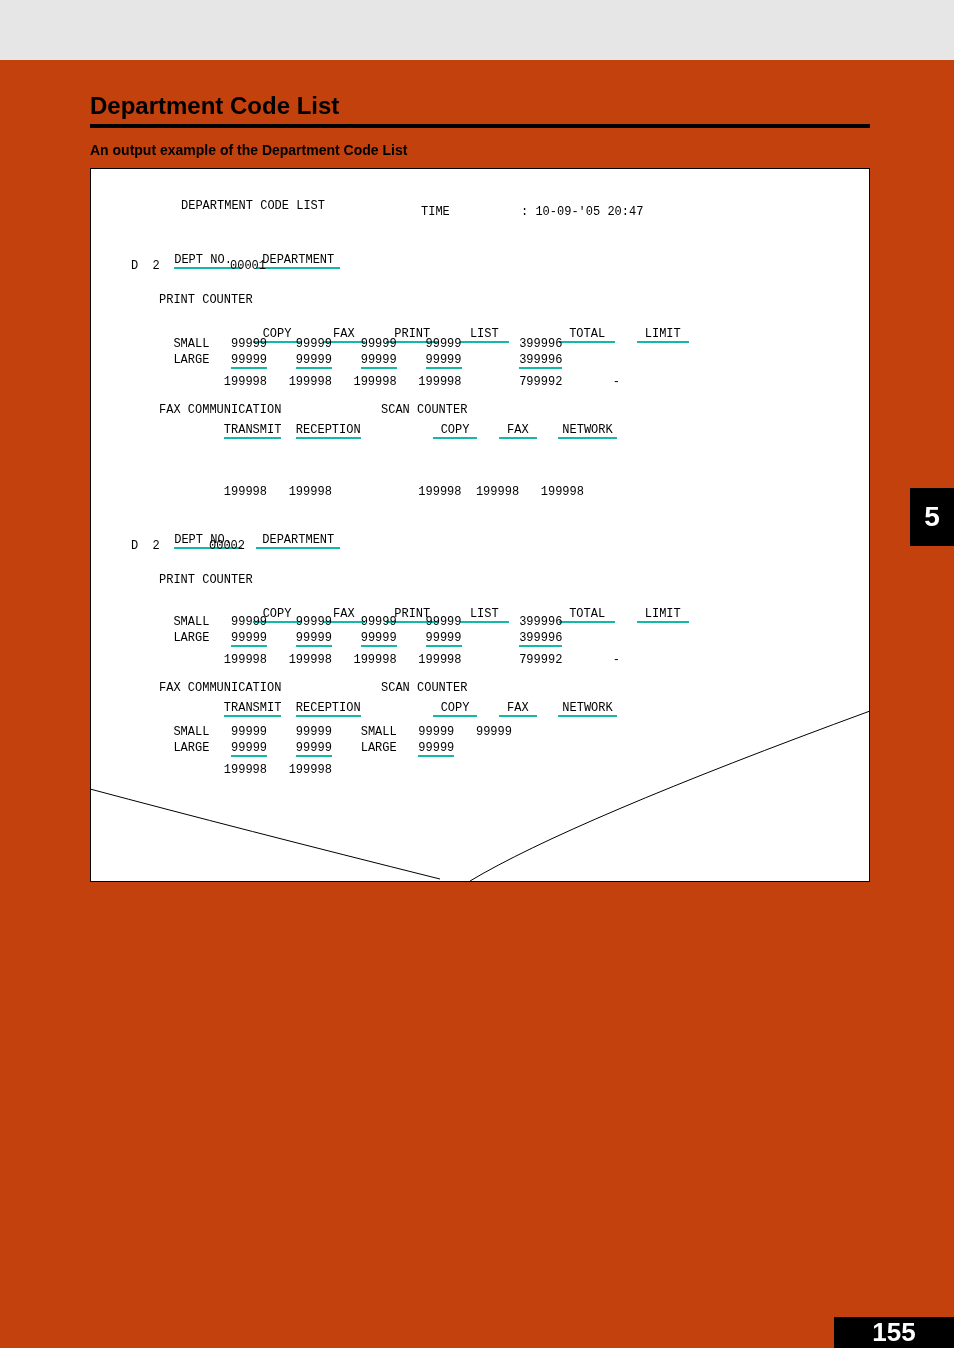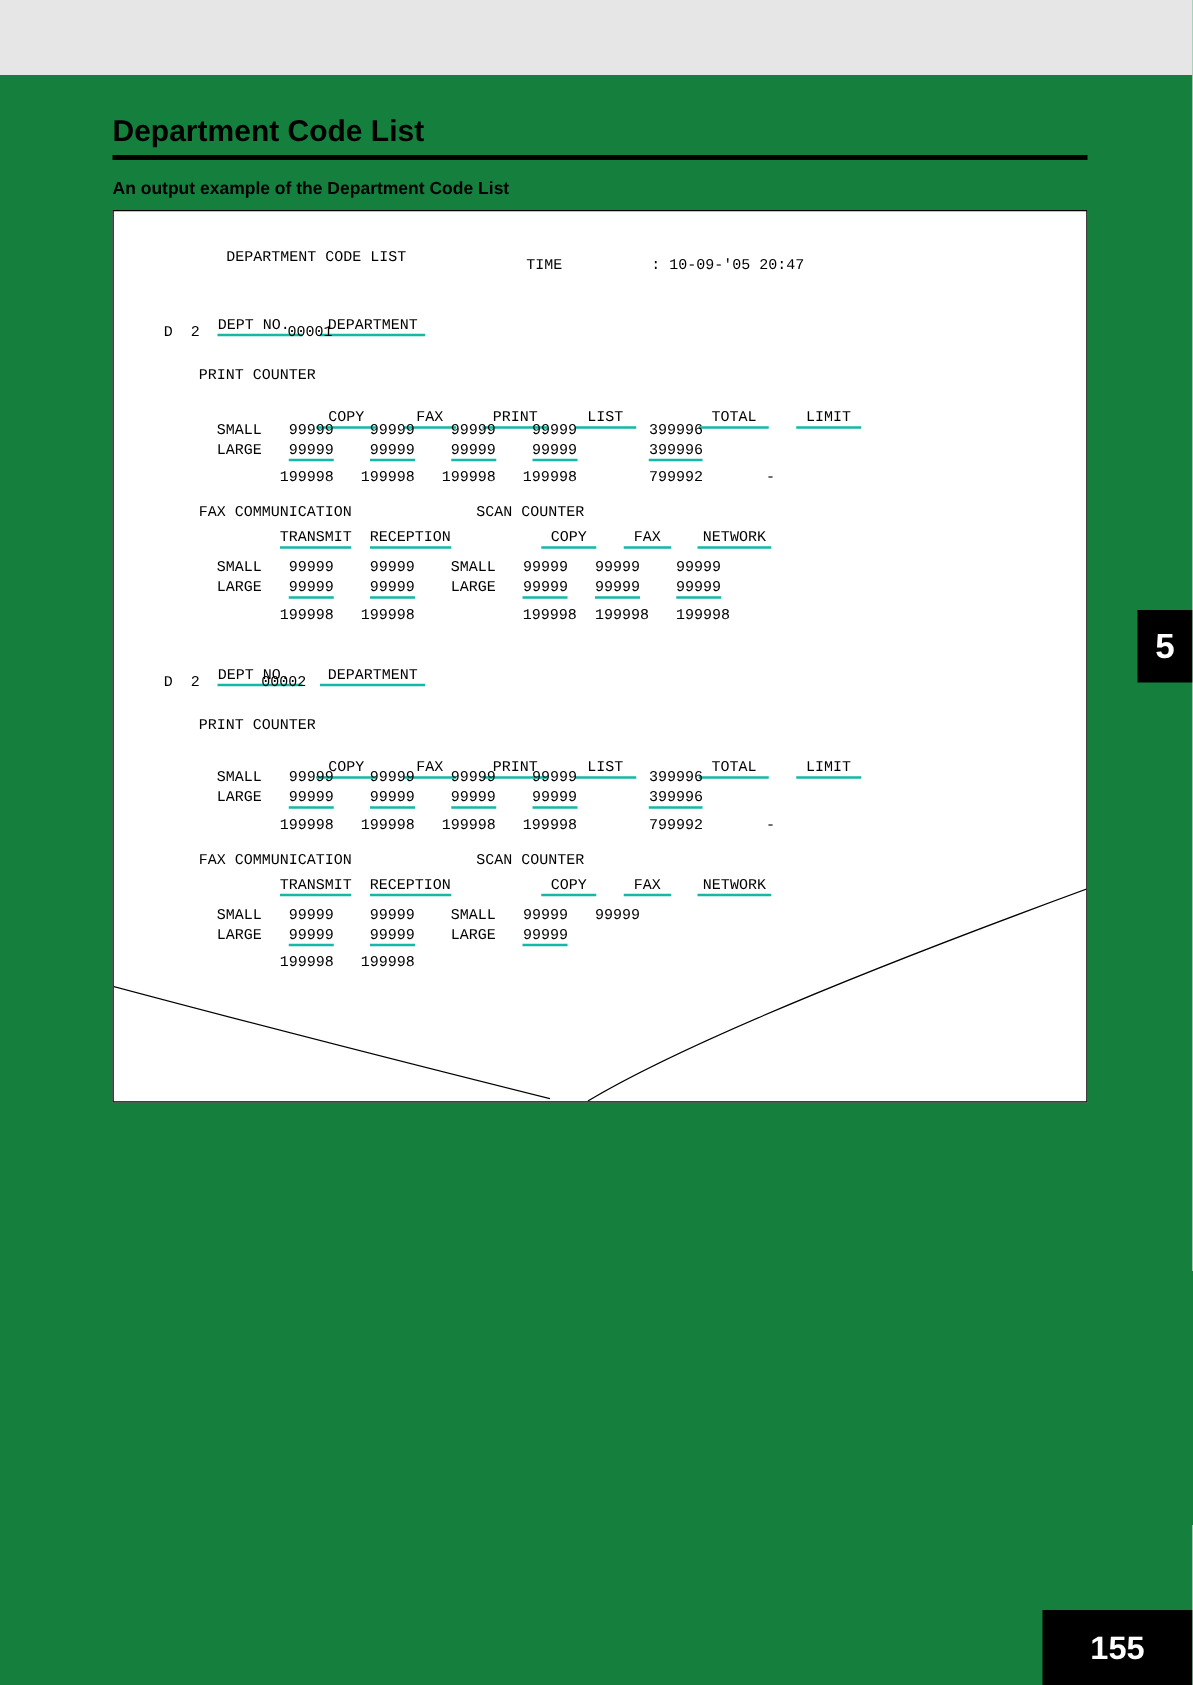--- a/index.html
+++ b/index.html
@@ -1,26 +1,26 @@
 <!DOCTYPE html>
 <html><head>
 <meta charset="utf-8">
 <style>
   * { box-sizing: border-box; margin: 0; padding: 0; }
   html, body { width: 954px; height: 1348px; background: #fff; font-family: Arial, Helvetica, sans-serif; color: #000; }
-  .page { position: relative; width: 954px; height: 1348px; background: #15803d; }
+  .page { position: relative; width: 954px; height: 1348px; background: #c2410c; }
   .top-gray { position: absolute; left: 0; top: 0; width: 954px; height: 60px; background: #e6e6e6; }
   .section-title { position: absolute; left: 90px; top: 92px; font-size: 24px; font-weight: bold; }
   .thick-rule { position: absolute; left: 90px; top: 124px; width: 780px; height: 4px; background: #000; }
   .subtitle { position: absolute; left: 90px; top: 142px; font-size: 14px; font-weight: bold; }
   .printout-frame { position: absolute; left: 90px; top: 168px; width: 780px; height: 714px; border: 1px solid #000; background: #fff; overflow: hidden; }
   .mono-line { position: absolute; font-family: "Courier New", Courier, monospace; font-size: 12px; white-space: pre; }
   .uline { border-bottom: 2px solid #14b8a6; display: inline-block; }
   .side-tab { position: absolute; right: 0; top: 488px; width: 44px; height: 58px; background: #000; color: #fff; font-size: 28px; font-weight: bold; display: flex; align-items: center; justify-content: center; }
-  .footer-bar { position: absolute; right: 0; bottom: 0; width: 120px; height: 60px; background: #000; color: #fff; font-size: 26px; font-weight: bold; display: flex; align-items: center; justify-content: center; }
+  .footer-bar { position: absolute; right: 0; bottom: 0; width: 120px; height: 31px; background: #000; color: #fff; font-size: 26px; font-weight: bold; display: flex; align-items: center; justify-content: center; }
   .curl-top, .curl-bot { position: absolute; pointer-events: none; }
 </style>
 </head>
 <body>
 
 <div class="page">
   <div class="top-gray"></div>
   <div class="section-title">Department Code List</div>
   <div class="thick-rule"></div>
   <div class="subtitle">An output example of the Department Code List</div>
@@ -42,22 +42,20 @@
              <span class="uline" style="padding:0 10px;">COPY</span>   <span class="uline" style="padding:0 10px;">FAX</span>   <span class="uline" style="padding:0 8px;">PRINT</span>   <span class="uline" style="padding:0 10px;">LIST</span>       <span class="uline" style="padding:0 10px;">TOTAL</span>   <span class="uline" style="padding:0 8px;">LIMIT</span></div>
 
     <div class="mono-line" style="left:68px; top:168px;">  <span>SMALL</span>   <span>99999</span>    <span>99999</span>    <span>99999</span>    <span>99999</span>        <span>399996</span></div>
     <div class="mono-line" style="left:68px; top:184px;">  <span>LARGE</span>   <span class="uline">99999</span>    <span class="uline">99999</span>    <span class="uline">99999</span>    <span class="uline">99999</span>        <span class="uline">399996</span></div>
     <div class="mono-line" style="left:68px; top:206px;">         <span>199998</span>   <span>199998</span>   <span>199998</span>   <span>199998</span>        <span>799992</span>       <span>-</span></div>
 
     <div class="mono-line" style="left:68px; top:234px;">FAX COMMUNICATION</div>
     <div class="mono-line" style="left:290px; top:234px;">SCAN COUNTER</div>
     <div class="mono-line" style="left:68px; top:254px;">         <span class="uline">TRANSMIT</span>  <span class="uline">RECEPTION</span>          <span class="uline" style="padding:0 8px;">COPY</span>   <span class="uline" style="padding:0 8px;">FAX</span>   <span class="uline" style="padding:0 4px;">NETWORK</span></div>
 
-    <div class="mono-line" style="left:68px; top:278px;">  <span>SMALL</span>   <span>99999</span>    <span>99999</span>    <span>SMALL</span>   <span>99999</span>   <span>99999</span>    <span>99999</span></div>
-    <div class="mono-line" style="left:68px; top:294px;">  <span>LARGE</span>   <span class="uline">99999</span>    <span class="uline">99999</span>    <span>LARGE</span>   <span class="uline">99999</span>   <span class="uline">99999</span>    <span class="uline">99999</span></div>
     <div class="mono-line" style="left:68px; top:316px;">         <span>199998</span>   <span>199998</span>            <span>199998</span>  <span>199998</span>   <span>199998</span></div>
 
     <div class="mono-line" style="left:40px; top:350px;">
       <span class="uline" style="padding-right:10px;">DEPT NO.</span>&nbsp;&nbsp;<span class="uline" style="padding:0 6px;">DEPARTMENT</span>
     </div>
     <div class="mono-line" style="left:40px; top:370px;">D  2</div>
     <div class="mono-line" style="left:118px; top:370px;">00002</div>
 
     <div class="mono-line" style="left:68px; top:404px;">PRINT COUNTER</div>
     <div class="mono-line" style="left:68px; top:424px;">

